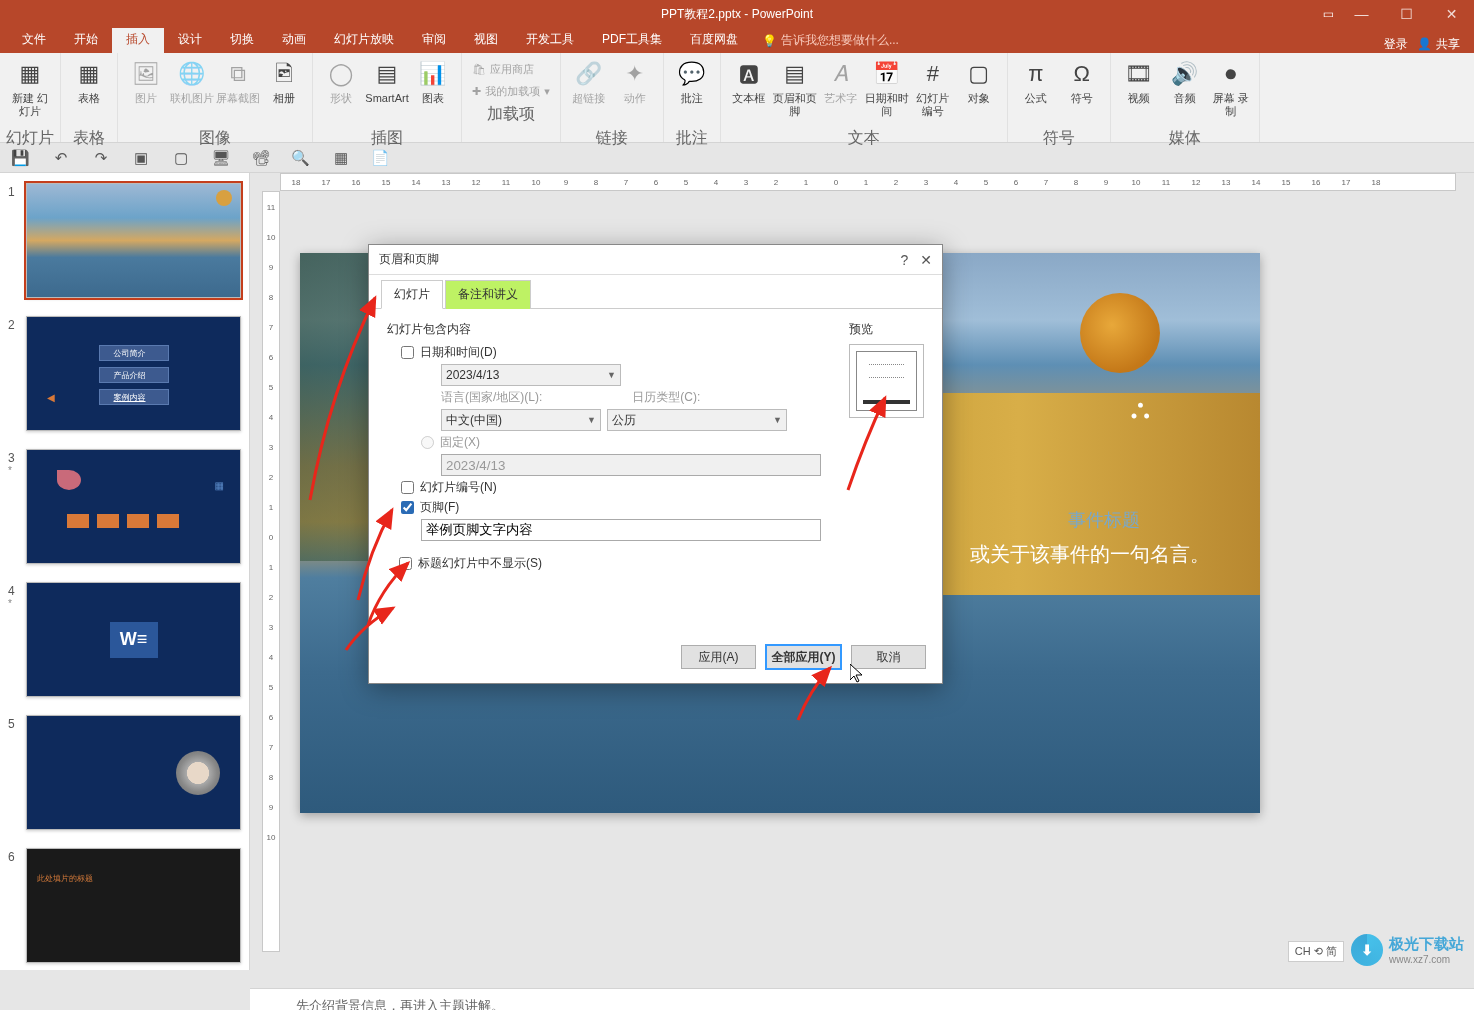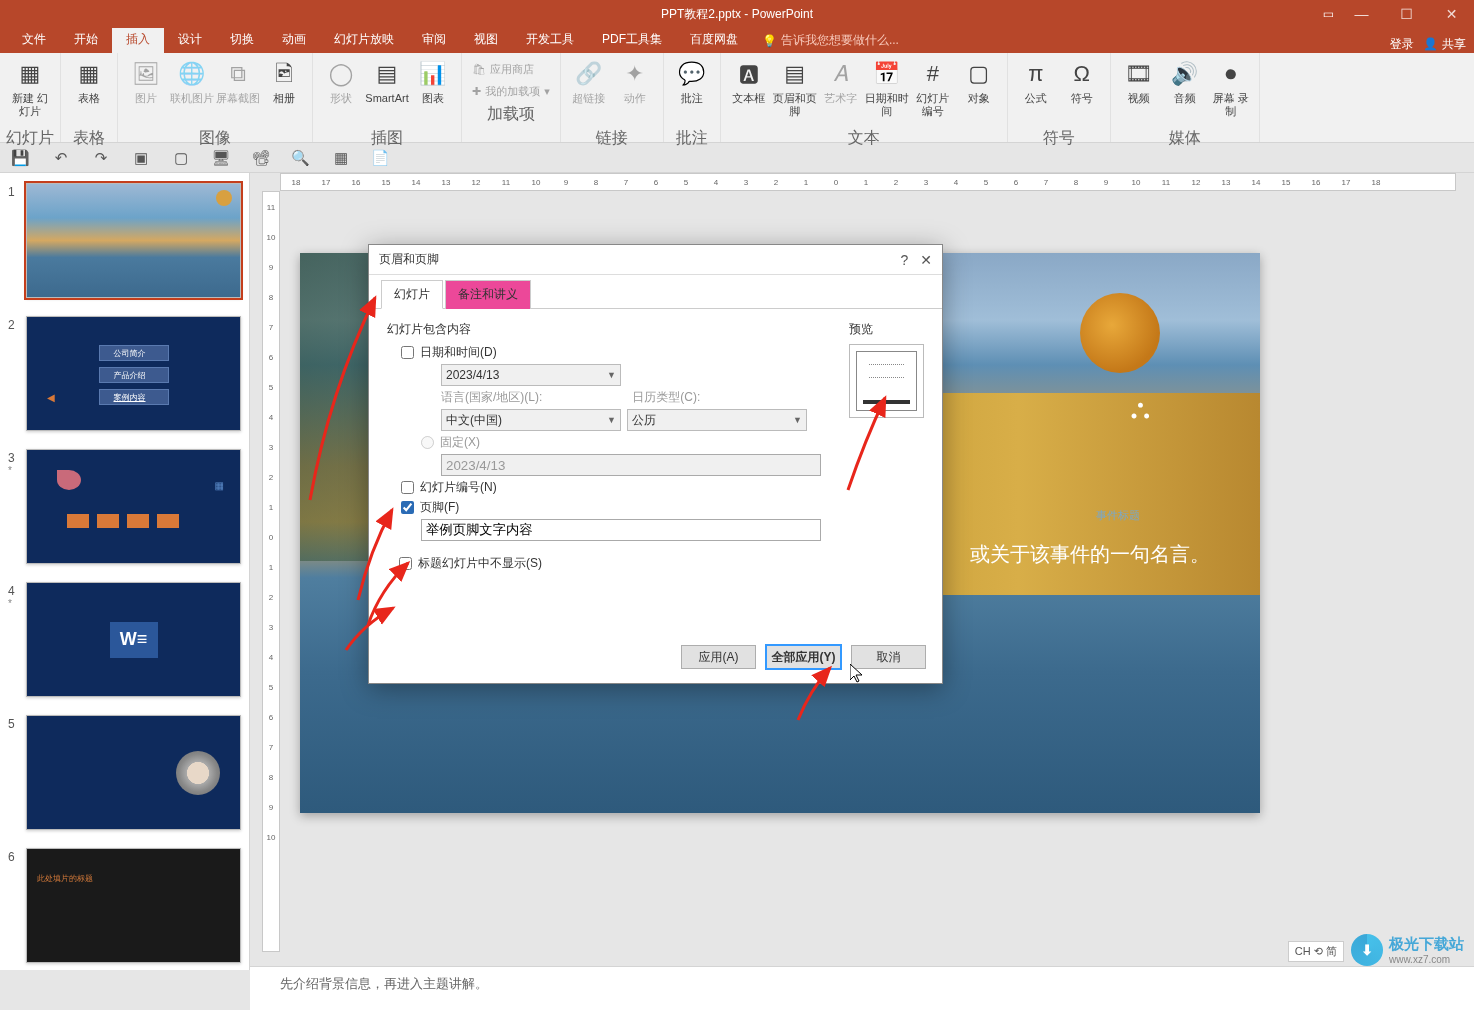--- a/index.html
+++ b/index.html
@@ -10,21 +10,21 @@
 .titlebar .wincontrols { position: absolute; right: 0; display: flex; }
 .titlebar .wincontrols div { width: 45px; height: 28px; display: flex; align-items: center; justify-content: center; font-size: 14px; opacity: .8; }
 .titlebar .ribbonopts { position: absolute; right: 140px; }
 
 
 .menutabs { height: 25px; background: #b7472a; display: flex; align-items: flex-end; padding-left: 8px; color: #fff; font-size: 12px; }
 .menutabs .tab { padding: 4px 14px 5px; cursor: pointer; }
 .menutabs .tab.active { background: #f1f1f1; color: #b7472a; }
 .menutabs .spacer { flex: 1; }
 .menutabs .tellme { color: #f8c9bb; font-size: 12px; padding: 4px 10px; display:flex; align-items:center; gap:4px;}
-.menutabs .right { display: flex; align-items: center; gap: 10px; padding-right: 8px; }
+.menutabs .right { display: flex; align-items: center; gap: 10px; padding-right: 14px; }
 
 
 .ribbon { height: 90px; background: #f1f1f1; border-bottom: 1px solid #d4d4d4; display: flex; }
 .rgroup { display: flex; flex-direction: column; align-items: center; padding: 2px 6px; border-right: 1px solid #e1e1e1; }
 .rgroup .items { display: flex; gap: 2px; flex: 1; align-items: flex-start; padding-top: 3px;}
 .rgroup .glabel { font-size: 16px; color: #666; padding: 2px 0; }
 .rbtn { display: flex; flex-direction: column; align-items: center; justify-content: flex-start; width: 44px; height: 68px; font-size: 11px; color: #444; gap: 2px; text-align: center; line-height: 1.2; }
 .rbtn.disabled { opacity: .45; }
 .rbtn .ico { width: 32px; height: 32px; display: flex; align-items: center; justify-content: center; font-size: 22px; }
 .rbtn-sm { display: flex; align-items: center; gap: 4px; font-size: 11px; color: #444; height: 22px; padding: 0 4px;}
@@ -55,28 +55,28 @@
 .hruler span{flex:none; width:30px; text-align:center;}
 .vruler { position: absolute; top: 18px; left: 12px; bottom: 18px; width: 18px; background: #fff; border: 1px solid #c8c8c8; font-size: 8px; color: #666; display:flex; flex-direction:column; align-items:center;}
 .vruler span{flex:none; height:30px; display:flex; align-items:center;}
 .slidearea { position: absolute; top: 80px; left: 50px; right: 40px; bottom: 20px; }
 .bigslide { position: absolute; left: 0; top: 0; width: 960px; height: 560px; background: linear-gradient(to bottom, #8aa8c6 0%, #a0bed8 12%, #5e8fb4 20%, #c9995a 38%, #dfa651 48%, #4f7e9f 58%, #3c6a8d 75%, #2e5a7c 100%); box-shadow: 0 3px 10px rgba(0,0,0,.3); }
 .bigslide .lefttree{position:absolute; left:0; top:0; width:25%; height:55%; background:linear-gradient(135deg, rgba(40,70,50,.7), rgba(60,100,70,.4));}
 .bigslide .forest{position:absolute; right:0; top:25%; width:42%; height:36%; background:linear-gradient(90deg, #c9a03a 0%, #d8ae48 40%, #b88830 100%);}
 .bigslide .leaf{position:absolute; right:100px; top:40px; width:80px; height:80px; border-radius:50%; background:radial-gradient(circle at 40% 40%, #e8a83a, #c47818 70%);}
 .bigslide .pillar{position:absolute; right:110px; top:140px; color:#fff; font-size:28px;}
 .bigslide .quote{position:absolute; right:50px; top:288px; color:#fff; font-size:20px;}
-.bigslide .placeholder{position:absolute; right:120px; top:255px; color:#7aa8c8; font-size:11px;}
+.bigslide .placeholder{position:absolute; right:120px; top:255px; color:#7aa8c8; font-size:18px;}
 
 
 .dialog { position: absolute; left: 368px; top: 244px; width: 575px; height: 440px; background: #fff; border: 1px solid #888; box-shadow: 0 5px 25px rgba(0,0,0,.35); font-size: 12px; color: #333; z-index: 100; }
 .dialog .dtitle { height: 30px; border-bottom: 1px solid #ddd; display: flex; align-items: center; padding: 0 10px; }
 .dialog .dtitle .dclose { margin-left: auto; display:flex; gap:12px; font-size:14px; color:#555;}
 .dialog .dtabs { display: flex; border-bottom: 1px solid #ccc; padding-left: 12px; margin-top: 4px; }
-.dialog .dtab { padding: 5px 12px; border: 1px solid #ccc; border-bottom: none; margin-right: 2px; background: #ec4899; position: relative; top: 1px; }
+.dialog .dtab { padding: 5px 12px; border: 1px solid #ccc; border-bottom: none; margin-right: 2px; background: #bef264; position: relative; top: 1px; }
 .dialog .dtab.active { background: #fff; border-bottom: 1px solid #fff; }
 .dialog .dbody { padding: 12px 18px; display: flex; gap: 20px; }
 .dialog .leftbody { flex: 1; }
 .fieldset-label{font-size:12px; color:#333; margin-bottom:6px;}
 .field-row { display: flex; align-items: center; gap: 6px; margin: 3px 0; padding-left: 14px; }
 .field-row.sub { padding-left: 34px; }
 .field-row.sub2 { padding-left: 54px; }
 .field-row label { color: #333; }
 .field-row.disabled label, .field-row.disabled input, .field-row.disabled select { color: #999; }
 .combo { border: 1px solid #bbb; background: #f0f0f0; height: 22px; padding: 0 4px; display:flex; align-items:center; justify-content:space-between; }
@@ -89,21 +89,21 @@
 .preview-box .pv .pvfoot{position:absolute; left:6px; right:6px; bottom:6px; height:4px; background:#333;}
 .dialog .dbuttons { position: absolute; bottom: 14px; right: 16px; display: flex; gap: 10px; }
 .dbtn { min-width: 75px; height: 24px; border: 1px solid #adadad; background: #e1e1e1; font-size: 12px; display: flex; align-items: center; justify-content: center; }
 .dbtn.focus { outline: 1px solid #3399ff; border-color: #3399ff; font-weight: bold; }
 
 
 .arrow { position: absolute; pointer-events: none; z-index: 200; }
 .arrow svg { overflow: visible; }
 
 
-.notespane{position:absolute; left:250px; right:0; bottom:0; height:44px; background:#fff; border-top:1px solid #d4d4d4; padding:8px 30px; font-size:13px; color:#666;}
+.notespane{position:absolute; left:250px; right:0; bottom:0; height:22px; background:#fff; border-top:1px solid #d4d4d4; padding:8px 46px; font-size:13px; color:#666;}
 
 
 .watermark { position: absolute; right: 10px; bottom: 44px; display: flex; align-items: center; gap: 6px; font-size: 14px; z-index: 50; }
 .watermark .logo{width:32px; height:32px; border-radius:50%; background:conic-gradient(#46c0ea, #3aa8d8); display:flex; align-items:center; justify-content:center; color:#fff; font-weight:bold;}
 .watermark .wtxt .l1{color:#46a8d8; font-size:15px; font-weight:bold;}
 .watermark .wtxt .l2{color:#888; font-size:10px;}
 .statuschip{position:absolute; right:130px; bottom:48px; background:#fff; border:1px solid #ccc; padding:2px 6px; font-size:11px; color:#555; z-index:50;}
 
 .cursor{position:absolute; z-index:300; font-size:16px; color:#000;}
 </style>
@@ -469,21 +469,21 @@
         <div class="combo" style="width:180px;">
           <span>2023/4/13</span>
             <span class="caret">▼</span>
         </div>
       </div>
       <div class="field-row sub2 disabled" style="gap:40px;">
         <label>语言(国家/地区)(L):</label>
         <label style="margin-left:50px;">日历类型(C):</label>
       </div>
       <div class="field-row sub2 disabled" style="gap:6px;">
-        <div class="combo" style="width:180px;">
+        <div class="combo" style="width:160px;">
           <span>中文(中国)</span>
             <span class="caret">▼</span>
         </div>
         <div class="combo" style="width:180px;">
           <span>公历</span>
             <span class="caret">▼</span>
         </div>
       </div>
       <div class="field-row sub disabled">
         <input type="radio" disabled="" style="">

